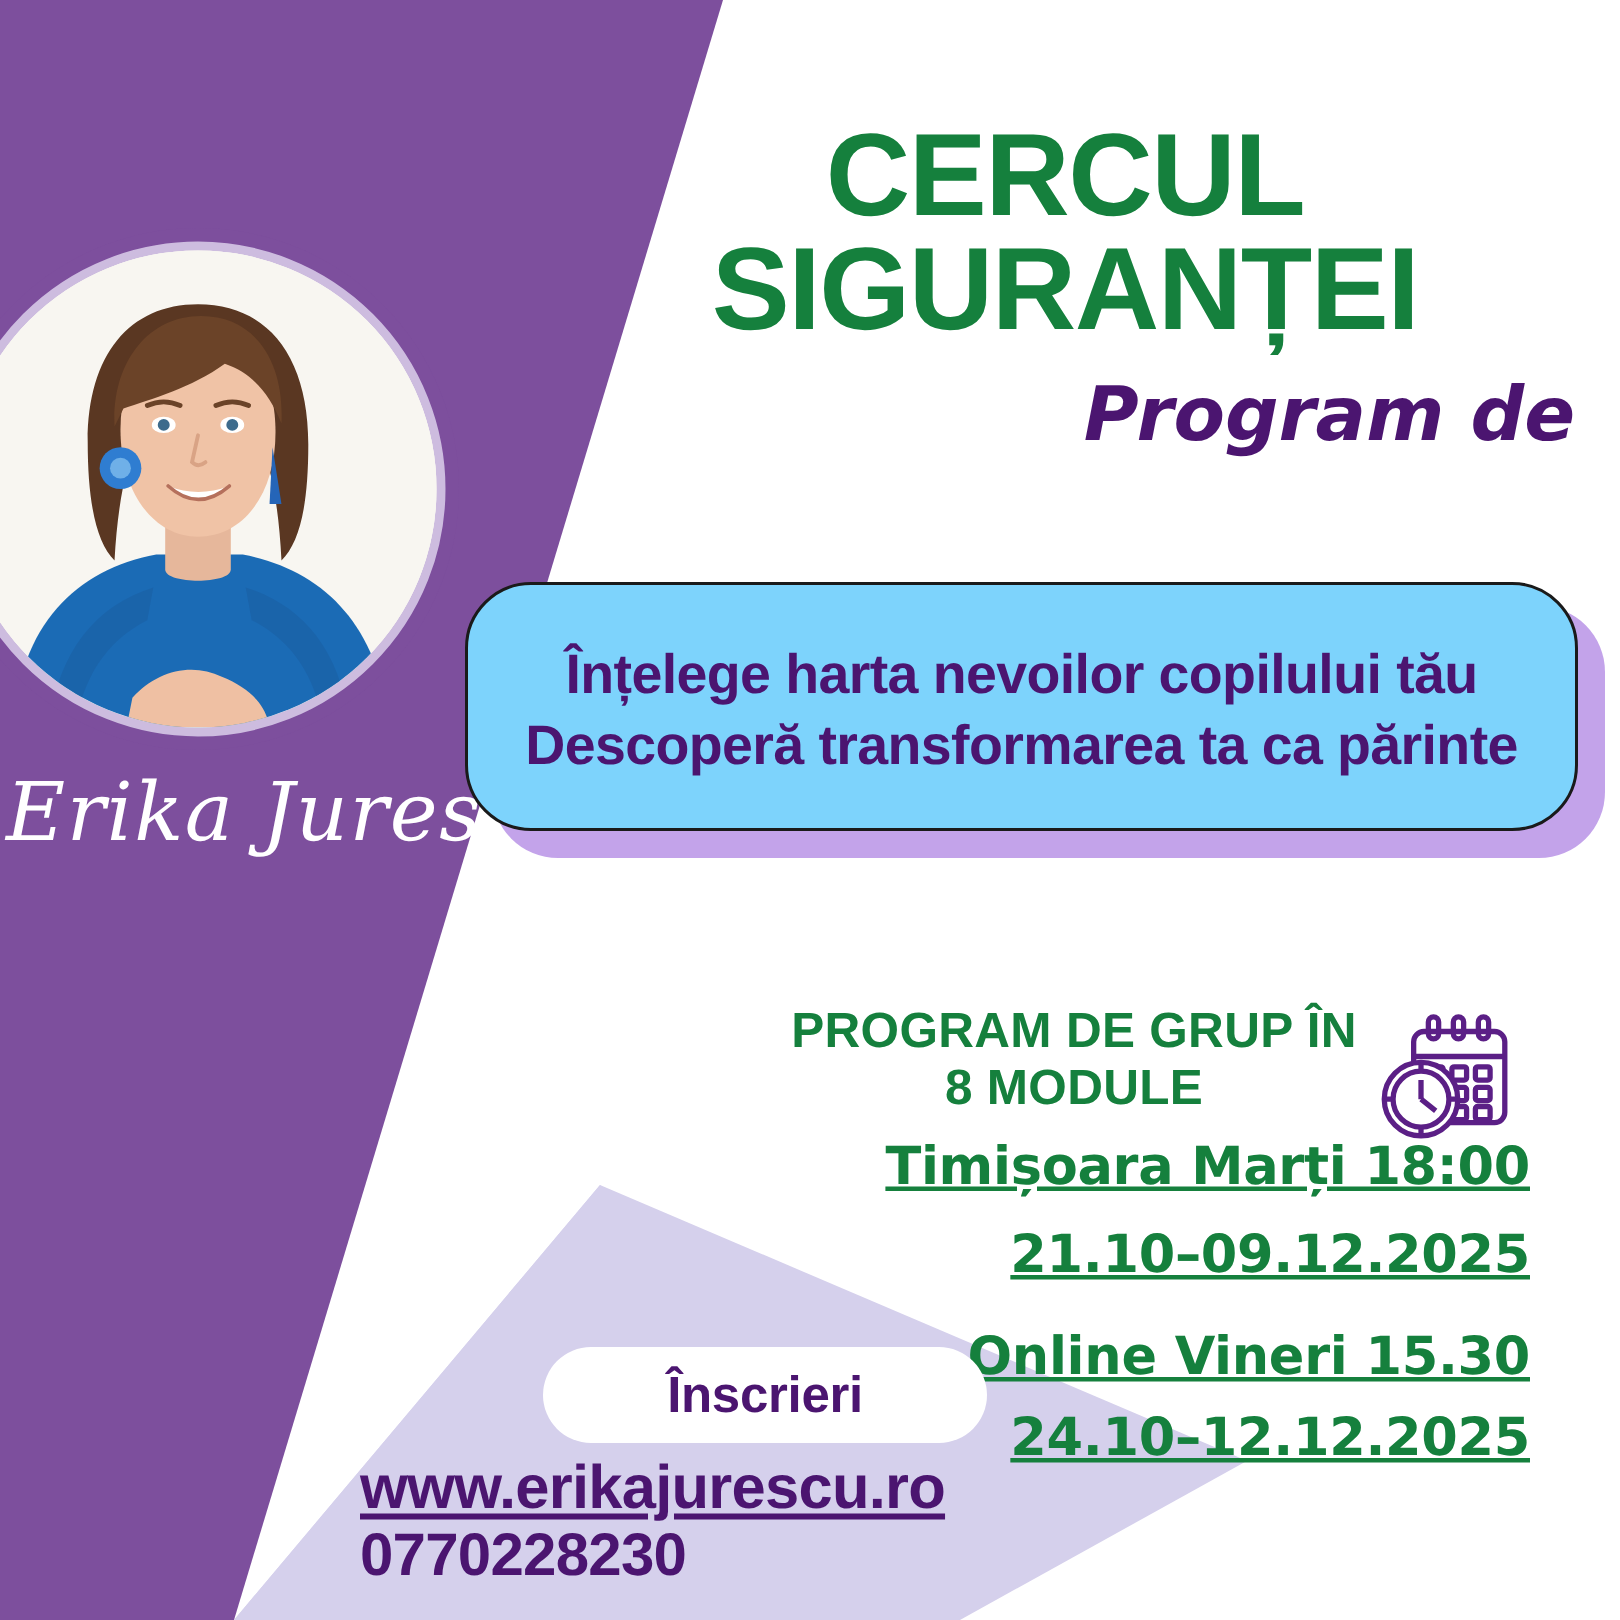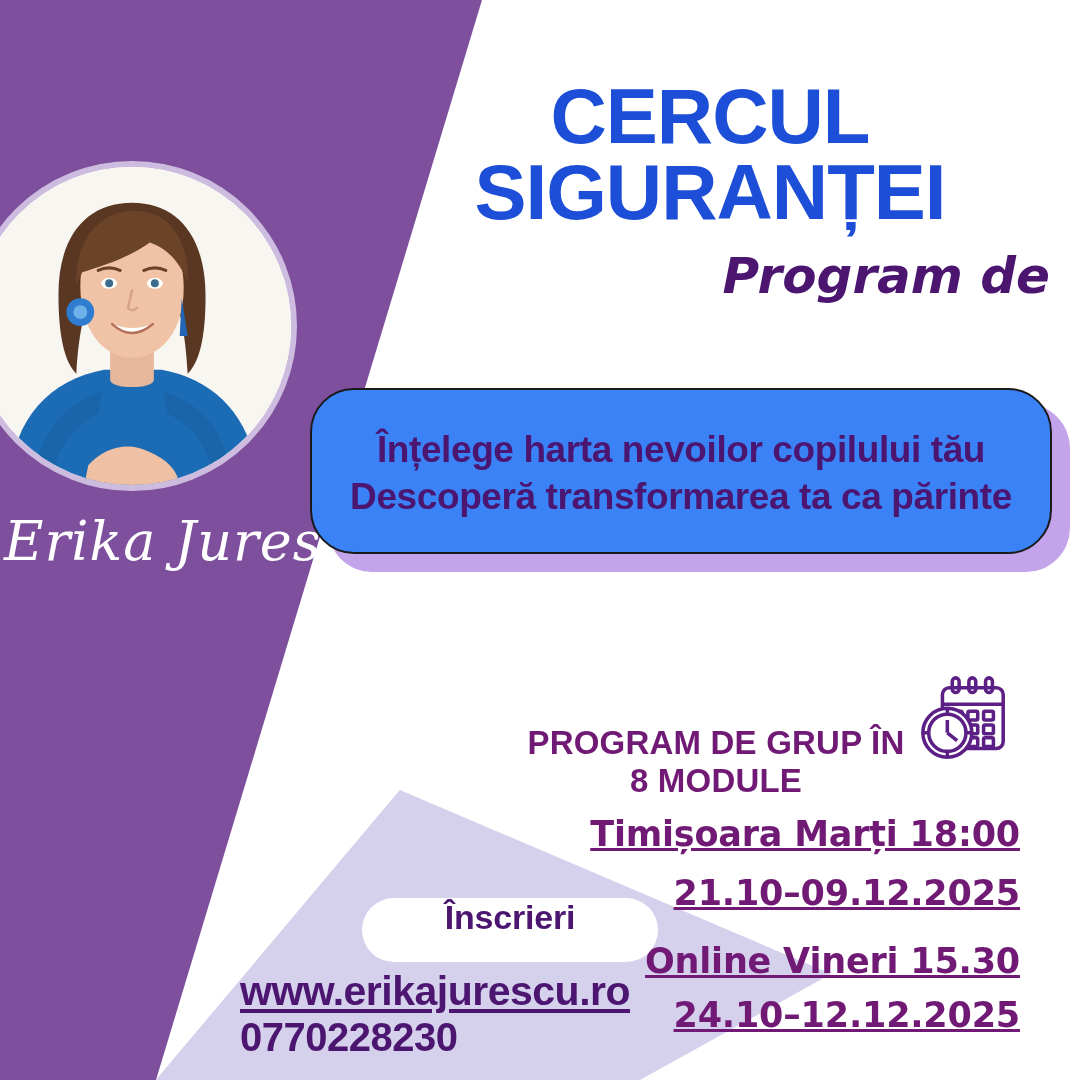--- a/index.html
+++ b/index.html
@@ -80,21 +80,21 @@
     white-space: nowrap;
   }
 
   
   .headline {
     position: absolute;
     left: 380px;
     top: 78px;
     width: 660px;
     text-align: center;
-    color: #1d4ed8;
+    color: #15803d;
   }
   .headline .l1,
   .headline .l2 {
     font-family: "Liberation Sans", sans-serif;
     font-weight: bold;
     font-size: 78px;
     line-height: 0.98;
     letter-spacing: -1px;
     display: block;
   }
@@ -122,21 +122,21 @@
     border-radius: 44px;
     background: #c3a3ea;
   }
   .callout {
     position: absolute;
     left: 310px;
     top: 388px;
     width: 742px;
     height: 166px;
     border-radius: 44px;
-    background: #3b82f6;
+    background: #7dd3fc;
     border: 2.5px solid #1a1a1a;
     box-sizing: border-box;
     display: flex;
     flex-direction: column;
     align-items: center;
     justify-content: center;
     padding-top: 4px;
   }
   .callout div {
     color: #4b1570;
@@ -145,23 +145,23 @@
     font-size: 37px;
     line-height: 1.28;
     letter-spacing: -0.4px;
     white-space: nowrap;
   }
 
   
   .details {
     position: absolute;
     left: 520px;
-    top: 724px;
+    top: 668px;
     width: 500px;
-    color: #701a75;
+    color: #15803d;
     text-align: right;
     font-family: "Liberation Sans", sans-serif;
   }
   .details .prog-line {
     font-weight: bold;
     font-size: 33px;
     line-height: 1.14;
     letter-spacing: 0.2px;
     text-align: center;
     width: 392px;
@@ -188,21 +188,21 @@
   
   .cta {
     position: absolute;
     left: 362px;
     top: 898px;
     width: 296px;
     height: 64px;
     border-radius: 34px;
     background: #ffffff;
     display: flex;
-    align-items: flex-start;
+    align-items: center;
     justify-content: center;
   }
   .cta span {
     color: #4b1570;
     font-family: "Liberation Sans", sans-serif;
     font-weight: bold;
     font-size: 34px;
     letter-spacing: -0.2px;
   }
   .contact {

